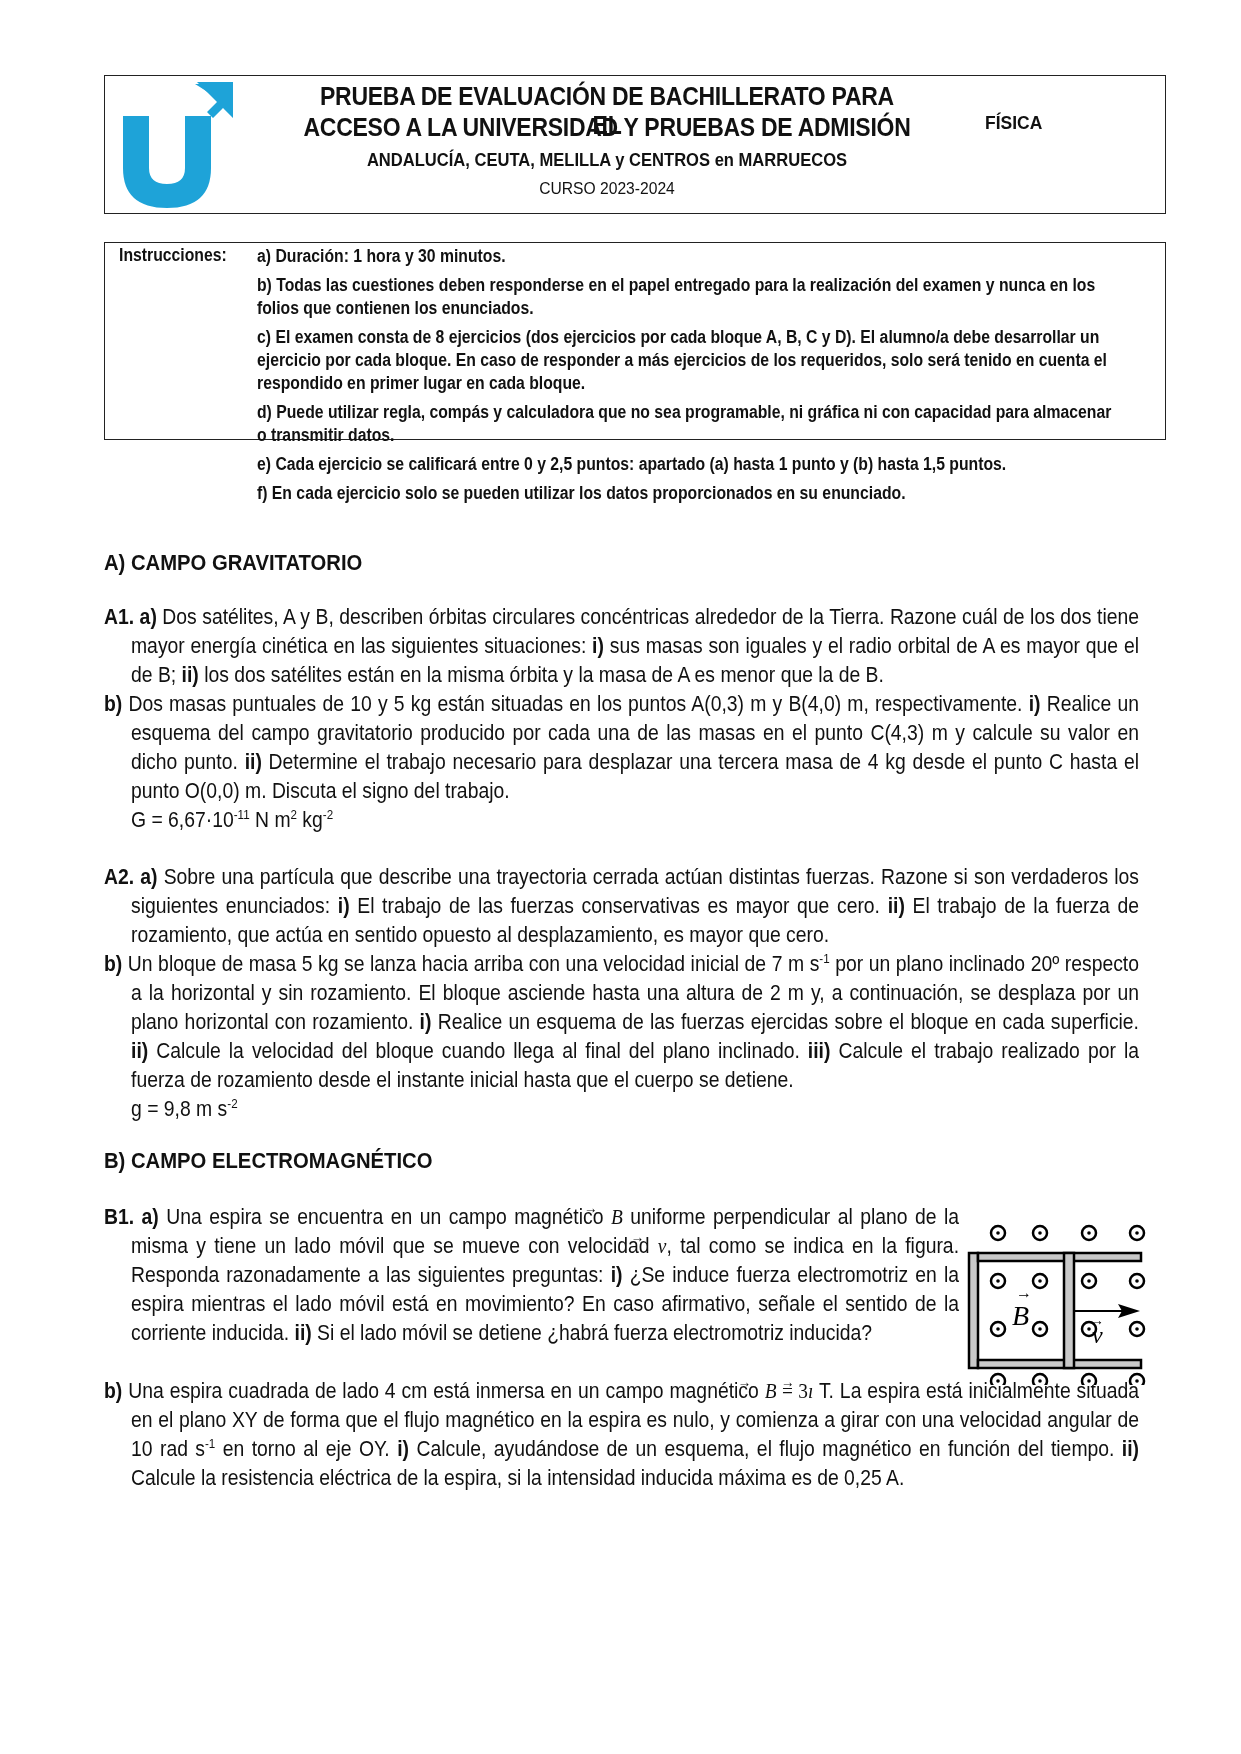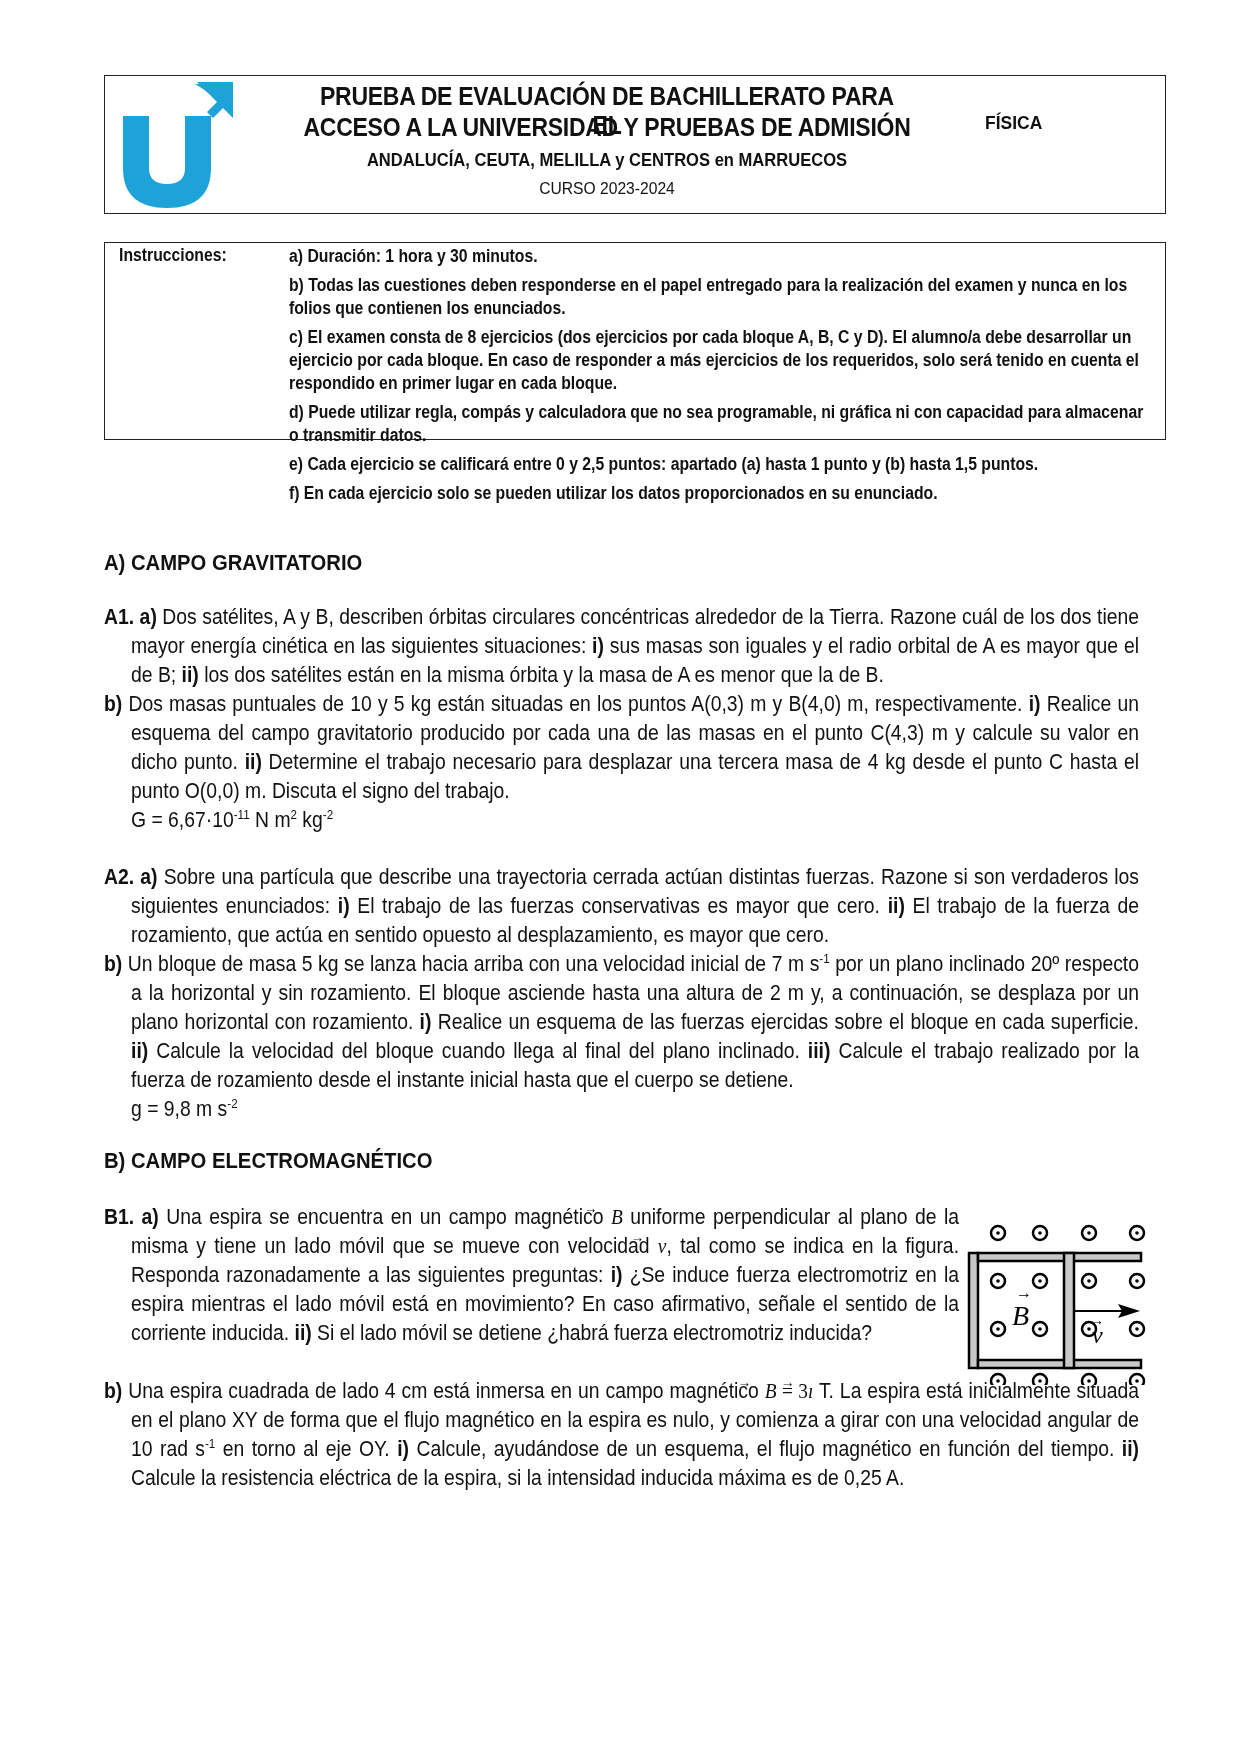--- a/index.html
+++ b/index.html
@@ -15,21 +15,21 @@
   .h-sub { position:absolute; left:172px; width:660px; top:74px; text-align:center; font-weight:bold;
            font-size:18px; transform:scaleX(0.92); }
   .h-curso { position:absolute; left:172px; width:660px; top:103px; text-align:center; font-size:17px;
              transform:scaleX(0.92); }
   .h-subject { position:absolute; left:880px; top:36px; font-weight:bold; font-size:19px; transform:scaleX(0.92); transform-origin:left; }
 
   .instr-box { position:absolute; left:104px; top:242px; width:1062px; height:198px;
                border:1.5px solid #222; box-sizing:border-box; }
   .instr-label { position:absolute; left:14px; top:2px; font-weight:bold; font-size:17.5px;
                  transform:scaleX(0.9); transform-origin:left; }
-  .instr-list { position:absolute; left:184px; top:2px; width:870px; }
+  .instr-list { position:absolute; left:152px; top:2px; width:870px; }
   .instr-item { font-weight:bold; font-size:17.5px; line-height:23px; margin-bottom:6px;
                 transform:scaleX(0.9); transform-origin:left; width:1000px; }
 
   .section-title { position:absolute; left:104px; font-weight:bold; font-size:22.5px;
                    transform:scaleX(0.9); transform-origin:left; }
   .ex { position:absolute; left:104px; width:1150px; font-size:21.5px; line-height:29px;
         transform:scaleX(0.9); transform-origin:left; }
   .ex p { margin:0; padding-left:30px; text-indent:-30px; text-align:justify; }
   .ex b { font-weight:bold; }
   .ex .const { padding-left:30px; text-indent:0; }

